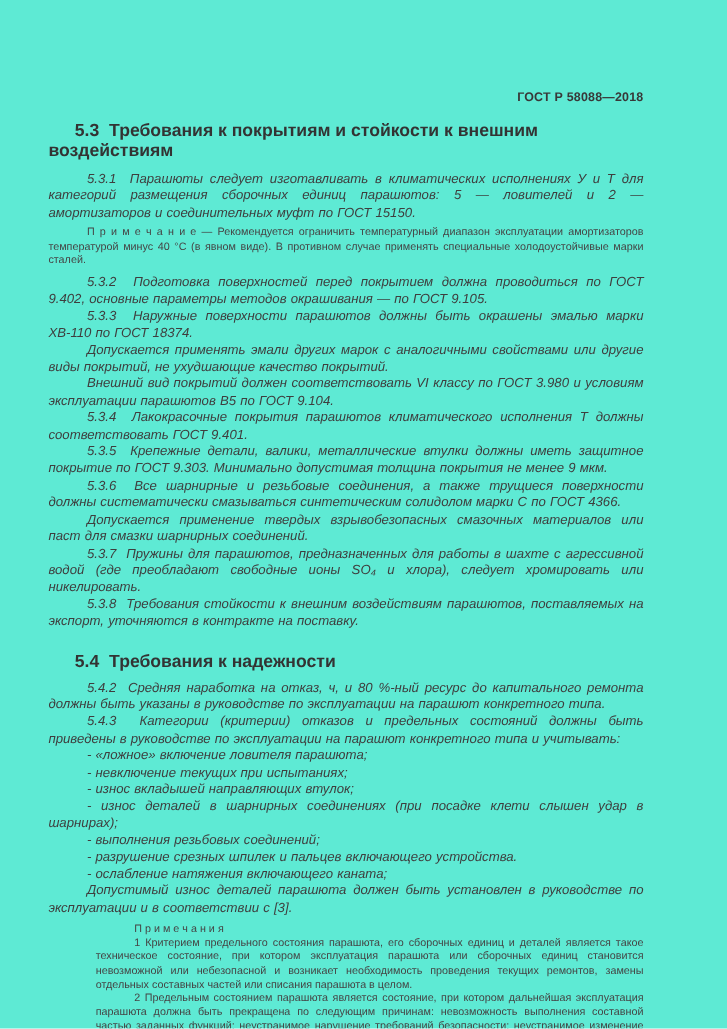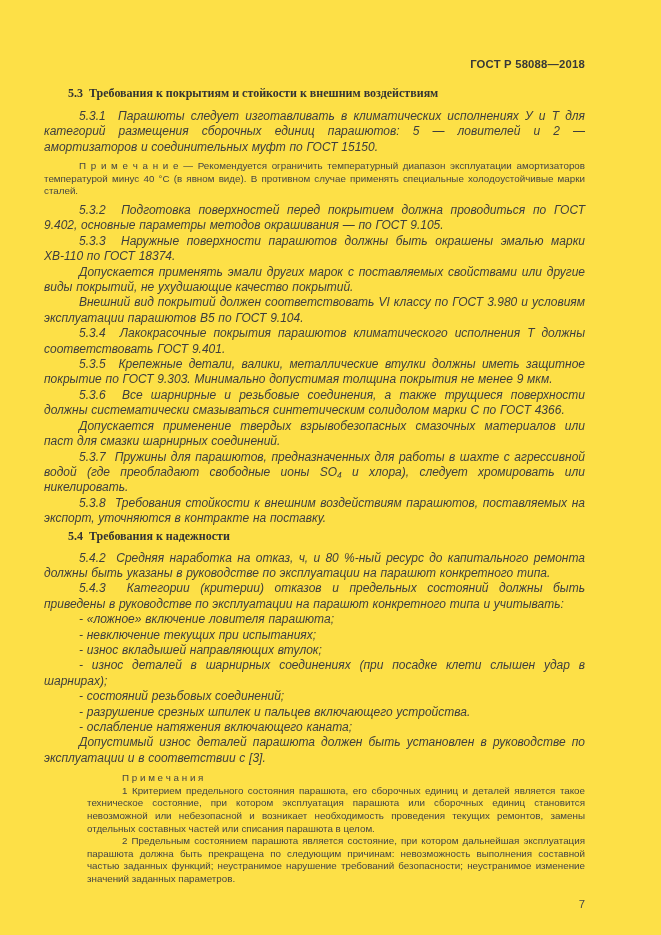--- a/index.html
+++ b/index.html
@@ -5,44 +5,43 @@
   html, body {
     margin: 0;
     padding: 0;
     background: #fbfbfa;
   }
   .page {
     position: relative;
     width: 661px;
     height: 935px;
     box-sizing: border-box;
-    background: #fde047;
-    padding: 58px 76px 0 44px;
+    background: #5eead4;
+    padding: 83px 76px 0 44px;
     overflow: hidden;
     font-family: "Liberation Sans", "DejaVu Sans", sans-serif;
     color: #3e3e3e;
   }
   .doc-header {
     text-align: right;
     font-size: 11.3px;
     font-weight: bold;
     color: #383838;
     margin: 0 0 16px 0;
     letter-spacing: 0.2px;
   }
   h2.h {
-    font-size: 12px;
+    font-size: 16px;
     font-weight: bold;
     color: #333333;
     margin: 0 0 8px 0;
     text-indent: 24px;
-    font-family: Liberation Serif, serif;
   }
   h2.h54 {
-    margin-top: 2px;
+    margin-top: 20px;
     margin-bottom: 7px;
   }
   p.b {
     font-size: 12px;
     line-height: 15.4px;
     margin: 0;
     text-align: justify;
     text-indent: 35px;
     word-spacing: 0.4px;
     font-style: italic;
@@ -80,39 +79,39 @@
   <div class="doc-header">ГОСТ Р 58088—2018</div>
 
   <h2 class="h">5.3&nbsp; Требования к покрытиям и стойкости к внешним воздействиям</h2>
 
   <p class="b">5.3.1&nbsp; Парашюты следует изготавливать в климатических исполнениях У и Т для категорий размещения сборочных единиц парашютов: 5 — ловителей и 2 — амортизаторов и соединительных муфт по ГОСТ 15150.</p>
 
   <p class="note note-531">П&nbsp;р&nbsp;и&nbsp;м&nbsp;е&nbsp;ч&nbsp;а&nbsp;н&nbsp;и&nbsp;е — Рекомендуется ограничить температурный диапазон эксплуатации амортизаторов температурой минус 40 °С (в явном виде). В противном случае применять специальные холодоустойчивые марки сталей.</p>
 
   <p class="b">5.3.2&nbsp; Подготовка поверхностей перед покрытием должна проводиться по ГОСТ 9.402, основные параметры методов окрашивания — по ГОСТ 9.105.</p>
   <p class="b">5.3.3&nbsp; Наружные поверхности парашютов должны быть окрашены эмалью марки ХВ-110 по ГОСТ 18374.</p>
-  <p class="b">Допускается применять эмали других марок с поставляемых свойствами или другие виды покрытий, не ухудшающие качество покрытий.</p>
+  <p class="b">Допускается применять эмали других марок с аналогичными свойствами или другие виды покрытий, не ухудшающие качество покрытий.</p>
   <p class="b">Внешний вид покрытий должен соответствовать VI классу по ГОСТ 3.980 и условиям эксплуатации парашютов В5 по ГОСТ 9.104.</p>
   <p class="b">5.3.4&nbsp; Лакокрасочные покрытия парашютов климатического исполнения Т должны соответствовать ГОСТ 9.401.</p>
   <p class="b">5.3.5&nbsp; Крепежные детали, валики, металлические втулки должны иметь защитное покрытие по ГОСТ 9.303. Минимально допустимая толщина покрытия не менее 9 мкм.</p>
   <p class="b">5.3.6&nbsp; Все шарнирные и резьбовые соединения, а также трущиеся поверхности должны систематически смазываться синтетическим солидолом марки С по ГОСТ 4366.</p>
   <p class="b">Допускается применение твердых взрывобезопасных смазочных материалов или паст для смазки шарнирных соединений.</p>
   <p class="b">5.3.7&nbsp; Пружины для парашютов, предназначенных для работы в шахте с агрессивной водой (где преобладают свободные ионы SO₄ и хлора), следует хромировать или никелировать.</p>
   <p class="b">5.3.8&nbsp; Требования стойкости к внешним воздействиям парашютов, поставляемых на экспорт, уточняются в контракте на поставку.</p>
 
   <h2 class="h h54">5.4&nbsp; Требования к надежности</h2>
 
   <p class="b">5.4.2&nbsp; Средняя наработка на отказ, ч, и 80 %-ный ресурс до капитального ремонта должны быть указаны в руководстве по эксплуатации на парашют конкретного типа.</p>
   <p class="b">5.4.3&nbsp; Категории (критерии) отказов и предельных состояний должны быть приведены в руководстве по эксплуатации на парашют конкретного типа и учитывать:</p>
 
   <p class="b">- «ложное» включение ловителя парашюта;</p>
   <p class="b">- невключение текущих при испытаниях;</p>
   <p class="b">- износ вкладышей направляющих втулок;</p>
   <p class="b">- износ деталей в шарнирных соединениях (при посадке клети слышен удар в шарнирах);</p>
-  <p class="b">- состояний резьбовых соединений;</p>
+  <p class="b">- выполнения резьбовых соединений;</p>
   <p class="b">- разрушение срезных шпилек и пальцев включающего устройства.</p>
   <p class="b">- ослабление натяжения включающего каната;</p>
 
   <p class="b">Допустимый износ деталей парашюта должен быть установлен в руководстве по эксплуатации и в соответствии с [3].</p>
 
   <div class="notes-block">
     <p class="note notes-title">П&nbsp;р&nbsp;и&nbsp;м&nbsp;е&nbsp;ч&nbsp;а&nbsp;н&nbsp;и&nbsp;я</p>
     <p class="note">1 Критерием предельного состояния парашюта, его сборочных единиц и деталей является такое техническое состояние, при котором эксплуатация парашюта или сборочных единиц становится невозможной или небезопасной и возникает необходимость проведения текущих ремонтов, замены отдельных составных частей или списания парашюта в целом.</p>
     <p class="note">2 Предельным состоянием парашюта является состояние, при котором дальнейшая эксплуатация парашюта должна быть прекращена по следующим причинам: невозможность выполнения составной частью заданных функций; неустранимое нарушение требований безопасности; неустранимое изменение значений заданных параметров.</p>
   </div>

